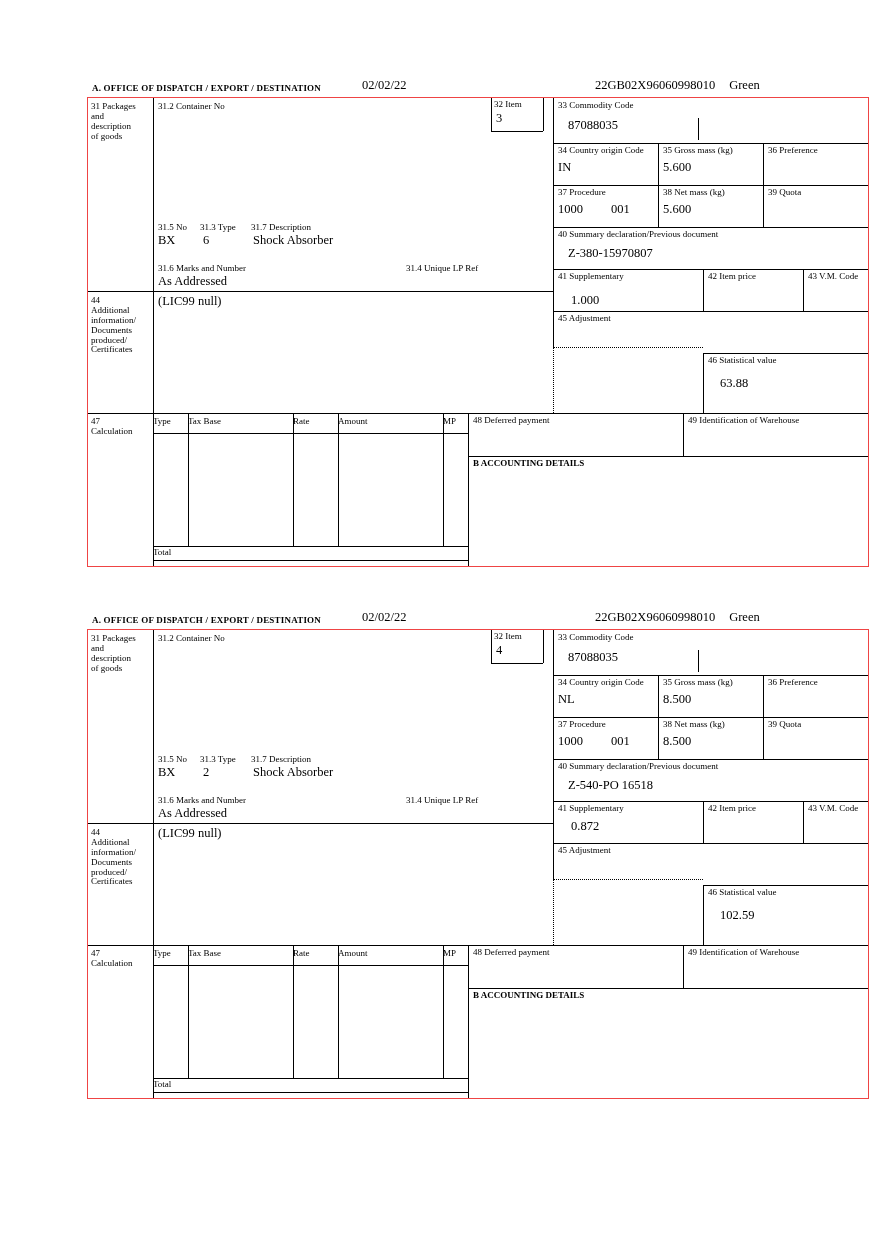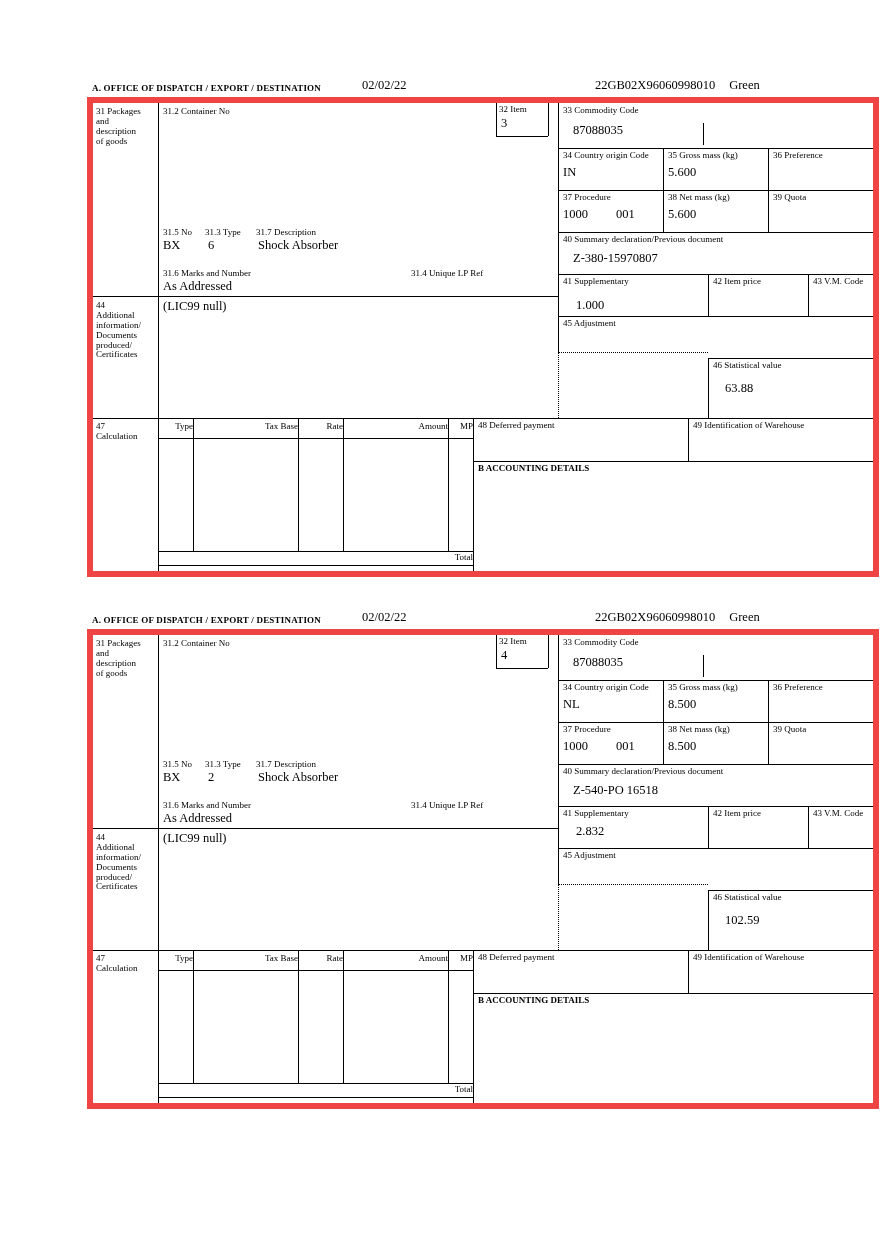--- a/index.html
+++ b/index.html
@@ -1,31 +1,31 @@
 <!DOCTYPE html>
 <html><head>
 <meta charset="utf-8">
 <style>
   html,body{margin:0;padding:0;}
   body{
     width:882px;height:1250px;position:relative;background:#ffffff;
     font-family:"Liberation Serif","DejaVu Serif",serif;color:#000;
   }
   .sec{position:absolute;left:80px;width:780px;height:487px;margin-left:7px;}
-  .box{position:absolute;top:19px;left:0;width:780px;height:468px;border:6px solid #ef4444;}
+  .box{position:absolute;top:19px;left:0;width:780px;height:468px;border:1px solid #ef4444;}
   .hl{position:absolute;height:0;border-top:1px solid #000;}
   .vl{position:absolute;width:0;border-left:1px solid #000;}
   .dh{border-top-style:dotted;}
   .dv{border-left-style:dotted;}
   .t{position:absolute;white-space:nowrap;line-height:1.1;}
   .s{font-size:9px;}
   .v{font-size:12.5px;}
   .b{font-weight:bold;}
   .pre{white-space:pre-line;}
-  .c{text-align:right;}
+  .c{text-align:left;}
 </style>
 </head>
 <body>
 
   <div class="sec" style="top: 78px;">
 
     <div class="t s b" style="left:5px;top:6px;letter-spacing:.2px">A.  OFFICE OF DISPATCH / EXPORT / DESTINATION</div>
     <div class="t v" style="left:275px;top:1px">02/02/22</div>
     <div class="t v" style="left:508px;top:1px">
       <span>22GB02X96060998010</span><span style="margin-left:14px">Green</span>
@@ -223,21 +223,21 @@
       <div class="t s" style="left:680px;top:90px">39 Quota</div>
       <div class="t v" style="left:470px;top:105px">
         <span>1000</span><span style="margin-left:28px">001</span>
       </div>
       <div class="t v" style="left:575px;top:105px">8.500</div>
       <div class="t s" style="left:470px;top:132px">40 Summary declaration/Previous document</div>
       <div class="t v" style="left:480px;top:149px">Z-540-PO 16518</div>
       <div class="t s" style="left:470px;top:174px">41 Supplementary</div>
       <div class="t s" style="left:620px;top:174px">42 Item price</div>
       <div class="t s" style="left:720px;top:174px">43 V.M. Code</div>
-      <div class="t v" style="left:483px;top:190px">2.832</div>
+      <div class="t v" style="left:483px;top:190px">0.872</div>
       <div class="t s" style="left:470px;top:216px">45 Adjustment</div>
       <div class="t s" style="left:620px;top:258px">46 Statistical value</div>
       <div class="t v" style="left:632px;top:279px">102.59</div>
 
       <div class="t s c" style="left:65px;top:319px;width:35px">Type</div>
       <div class="t s c" style="left:100px;top:319px;width:105px">Tax Base</div>
       <div class="t s c" style="left:205px;top:319px;width:45px">Rate</div>
       <div class="t s c" style="left:250px;top:319px;width:105px">Amount</div>
       <div class="t s c" style="left:355px;top:319px;width:25px">MP</div>
       <div class="t s c" style="left:65px;top:450px;width:315px">Total</div>

